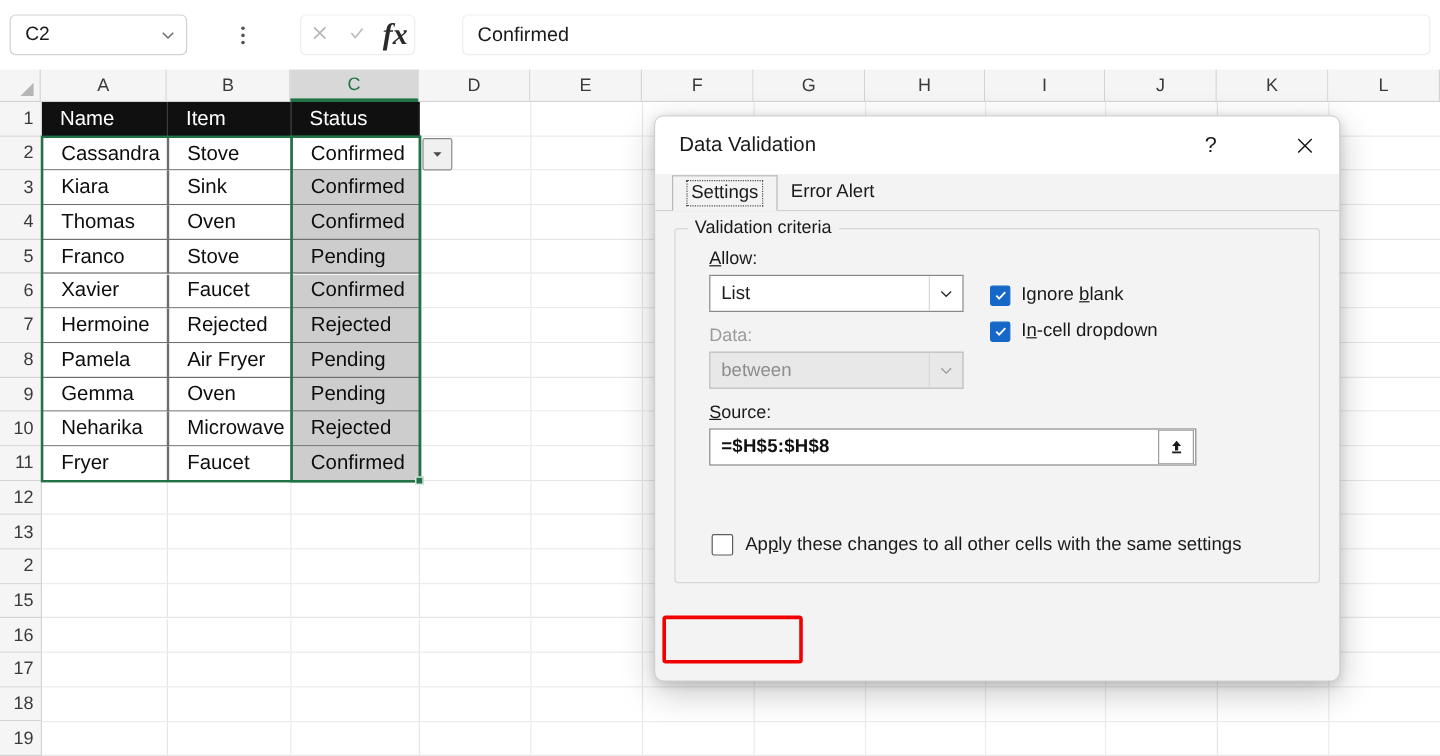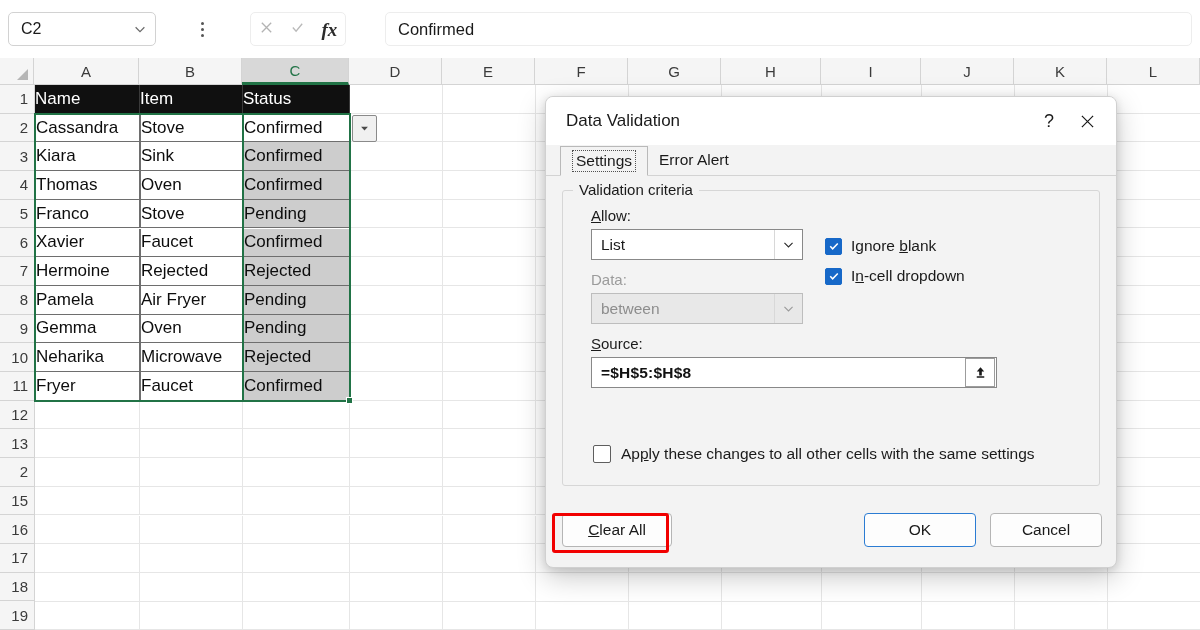--- a/index.html
+++ b/index.html
@@ -38,21 +38,21 @@
   .kebab i { width: 3px; height: 3px; border-radius: 50%; background: #555; display: block; }
   .fx-group {
     margin-left: 4px;
     height: 34px; width: 96px;
     border: 1px solid #ededed; border-radius: 5px;
     background: #fff;
     display: flex; align-items: center; justify-content: space-around;
     color: #b0b0b0;
   }
   .fx-group .gi { width: 28px; text-align: center; line-height: 1; }
-  .fx-ital { font-family: "Liberation Serif", serif; font-style: italic; font-weight: 700; font-size: 19px; color: #2b2b2b; }
+  .fx-ital { font-family: "Liberation Serif", serif; font-style: italic; font-weight: 700; font-size: 25px; color: #2b2b2b; }
   .formula-input {
     margin-left: 6px; margin-right: 8px;
     flex: 1; height: 34px;
     border: 1px solid #ededed; border-radius: 5px;
     background: #fff;
     display: flex; align-items: center;
     padding: 0 12px;
     font-size: 16.5px; color: #1a1a1a;
   }
 
@@ -91,21 +91,21 @@
   }
   .sheet { position: relative; flex: 1; height: 545px; }
   .grid-cell {
     position: absolute;
     border-right: 1px solid #e6e6e6; border-bottom: 1px solid #e6e6e6;
     background: #fff;
   }
   .data-cell {
     position: absolute;
     display: flex; align-items: center;
-    padding-left: 0;
+    padding-left: 15px;
     font-size: 17px; color: #0d0d0d;
     white-space: nowrap; overflow: hidden;
   }
   .data-cell.hdr { background: #101010; color: #ffffff; border-right: 1px solid #3a3a3a; }
   .data-cell.plain { background: #fff; border: 1px solid #6e6e6e; border-top: none; }
   .data-cell.sel   { background: #cdcdcd; border: 1px solid #6e6e6e; border-top: none; }
   .data-cell.active-cell { background: #ffffff; border: 1px solid #6e6e6e; border-top: none; }
 
   .sel-outline {
     position: absolute;
@@ -133,20 +133,21 @@
     background: #f3f3f3;
     border: 1px solid #d0d0d0;
     border-radius: 8px;
     box-shadow: 0 9px 28px rgba(0,0,0,.22), 0 2px 8px rgba(0,0,0,.12);
     overflow: hidden;
   }
   .dlg-title {
     height: 48px; background: #ffffff;
     display: flex; align-items: center;
     padding: 0 10px 0 20px;
+    gap: 40px;
   }
   .dlg-title h1 { font-size: 17px; font-weight: 400; color: #1a1a1a; flex: 1; }
   .title-btn {
     width: 38px; height: 34px;
     display: flex; align-items: center; justify-content: center;
     color: #1a1a1a; font-size: 18px;
   }
   .title-btn svg { width: 15px; height: 15px; }
 
   .tabstrip {
@@ -815,28 +816,16 @@
           </div>
         </div>
 
         <div class="apply-row">
           <span class="cbox off"></span>
           <span class="chk-label">Ap<u>p</u>ly these changes to all other cells with the same settings</span>
         </div>
       </div>
     </div>
 
-    <div class="footer">
-      <div class="btn clear">
-        <span><u>C</u>lear All</span>
-      </div>
-      <div class="spacer"></div>
-      <div class="btn ok">
-        <span>OK</span>
-      </div>
-      <div class="btn cancel">
-        <span>Cancel</span>
-      </div>
-    </div>
   </div>
 
   <div class="redbox" style="left:552px; top:513px; width:117px; height:40px;"></div>
 </div>
 
 </body></html>

